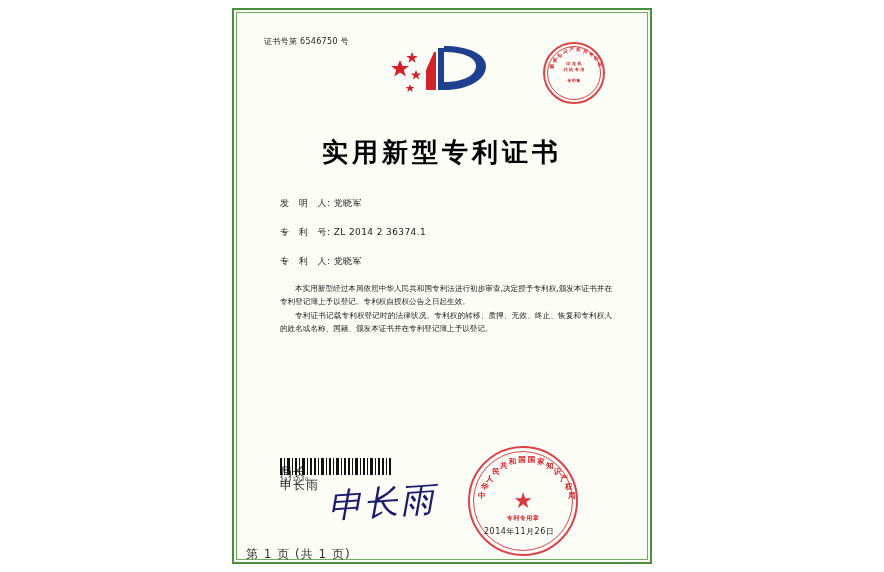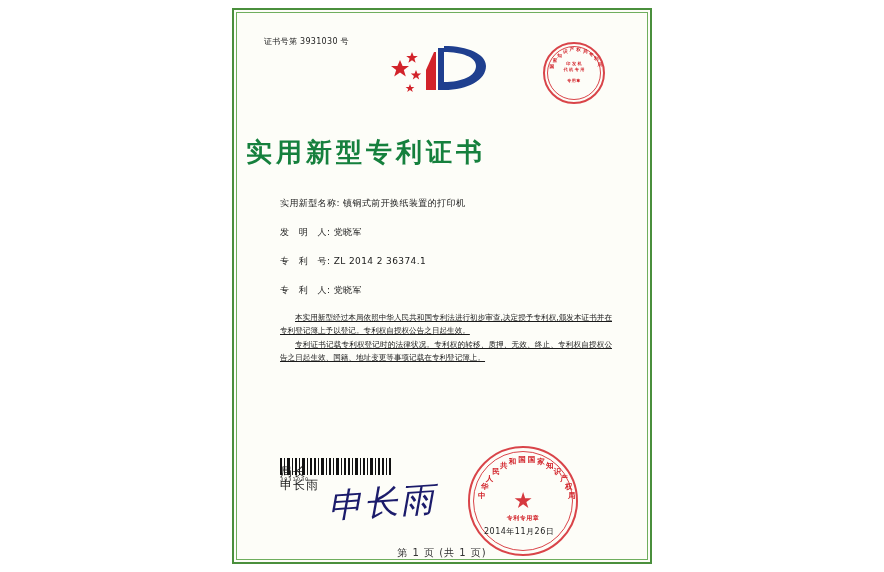--- a/index.html
+++ b/index.html
@@ -63,24 +63,24 @@
   }
   .logo {
     position: relative;
     width: 120px;
     height: 58px;
     margin: 0 auto;
   }
 
   
   .title {
-    text-align: left;
+    text-align: center;
     font-size: 26px;
     font-weight: bold;
-    color: #15803d;
+    color: #000000;
     letter-spacing: 4px;
     margin-top: 88px;
     font-family: Liberation Sans, sans-serif;
   }
 
   .fields {
     margin-top: 26px;
     padding-left: 34px;
     padding-right: 26px;
   }
@@ -103,21 +103,20 @@
     padding-left: 34px;
     padding-right: 26px;
     font-size: 7.6px;
     color: #1a1a1a;
     line-height: 12.5px;
     text-align: justify;
   }
   .body-text p {
     margin: 0 0 2px 0;
     text-indent: 15px;
-    text-decoration: underline;
   }
 
   
   .barcode {
     position: absolute;
     left: 34px;
     top: 440px;
     width: 112px;
     height: 17px;
   }
@@ -159,22 +158,21 @@
     top: 508px;
     font-size: 8px;
     color: #222;
     letter-spacing: 0.5px;
   }
 
   .footer {
     position: absolute;
     left: 0; right: 0;
     top: 528px;
-    text-align: center;
-    font-size: 10px;
+    font-size: 12px;
     color: #333;
     letter-spacing: 1px;
   }
 
   
   .seal-top {
     position: absolute;
     left: 297px;
     top: 24px;
     width: 62px;
@@ -251,21 +249,21 @@
 </head>
 <body>
 
 <div class="page">
   <div class="cert">
     <div class="border-outer"></div>
     <div class="border-inner"></div>
 
     <div class="content">
 
-      <div class="cert-no">证书号第 3931030 号</div>
+      <div class="cert-no">证书号第 6546750 号</div>
 
       <div class="logo-wrap">
         <div class="logo">
           <svg width="120" height="58" viewBox="0 0 120 58">
             <path d="M62 6 C86 6 104 14 104 26 C104 40 86 50 62 50 L62 42 C80 42 94 36 94 26 C94 17 80 12 62 12 Z" fill="#1f3f8f"></path>
             <path d="M56 8 L62 8 L62 50 L56 50 Z" fill="#1f3f8f"></path>
             <path d="M44 30 L52 12 L54 12 L54 50 L44 50 Z" fill="#d2232a"></path>
             <polygon points="18,20 20.6,26 27,26 21.8,30 23.8,36.5 18,32.6 12.2,36.5 14.2,30 9,26 15.4,26" fill="#d2232a"></polygon>
             <polygon points="30,12 31.6,16 35.8,16 32.4,18.6 33.6,22.8 30,20.2 26.4,22.8 27.6,18.6 24.2,16 28.4,16" fill="#d2232a"></polygon>
             <polygon points="34,30 35.4,33.6 39.2,33.6 36.1,35.9 37.2,39.6 34,37.3 30.8,39.6 31.9,35.9 28.8,33.6 32.6,33.6" fill="#d2232a"></polygon>
@@ -290,40 +288,36 @@
           <span style="transform:rotate(65deg) translate(0,-26px) rotate(-65deg)">局</span>
         </div>
         <div class="seal-top-lines">印 发 机<br>代 机 专 用</div>
         <div class="seal-sub">专用章</div>
       </div>
 
       <div class="title">实用新型专利证书</div>
 
       <div class="fields">
         <div class="field">
-          <span class="lbl">实用新型名称:</span>
-          <span class="val">镇铜式前开换纸装置的打印机</span>
-        </div>
-        <div class="field">
           <span class="lbl">发　明　人:</span>
           <span class="val">党晓军</span>
         </div>
         <div class="field">
           <span class="lbl">专　利　号:</span>
           <span class="val">ZL 2014 2 36374.1</span>
         </div>
         <div class="field">
           <span class="lbl">专　利　人:</span>
           <span class="val">党晓军</span>
         </div>
       </div>
 
       <div class="body-text">
         <p>本实用新型经过本局依照中华人民共和国专利法进行初步审查,决定授予专利权,颁发本证书并在专利登记簿上予以登记。专利权自授权公告之日起生效。</p>
-        <p>专利证书记载专利权登记时的法律状况。专利权的转移、质押、无效、终止、专利权自授权公告之日起生效、国籍、地址变更等事项记载在专利登记簿上。</p>
+        <p>专利证书记载专利权登记时的法律状况。专利权的转移、质押、无效、终止、恢复和专利权人的姓名或名称、国籍、颁发本证书并在专利登记簿上予以登记。</p>
       </div>
 
       <div class="barcode">
         <svg width="112" height="17" viewBox="0 0 112 17">
           <g fill="#111">
             <rect x="0" y="0" width="2" height="17"></rect>
               <rect x="4" y="0" width="1" height="17"></rect>
             <rect x="7" y="0" width="3" height="17"></rect>
               <rect x="12" y="0" width="1" height="17"></rect>
             <rect x="15" y="0" width="2" height="17"></rect>

